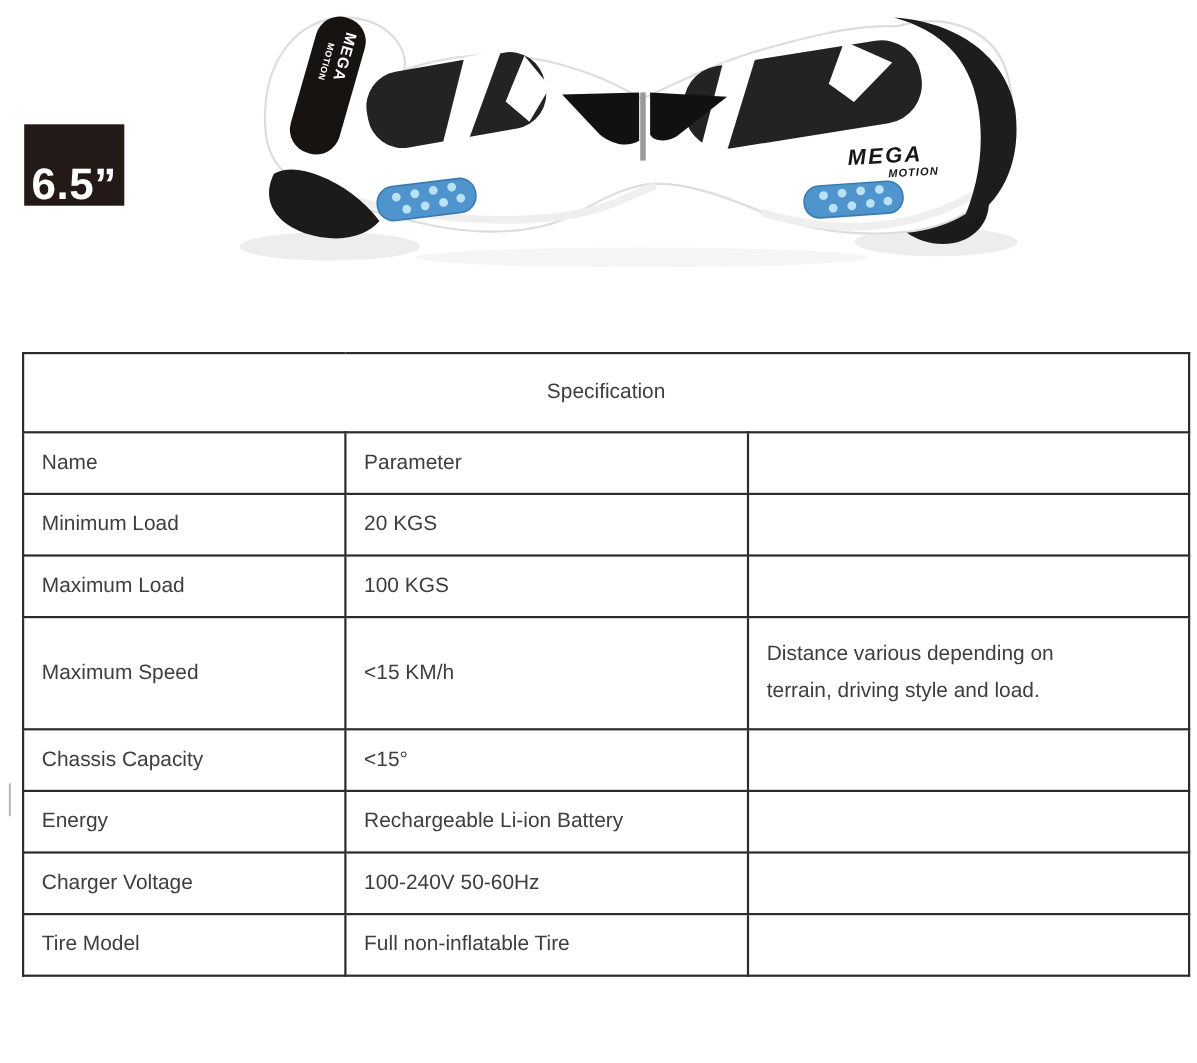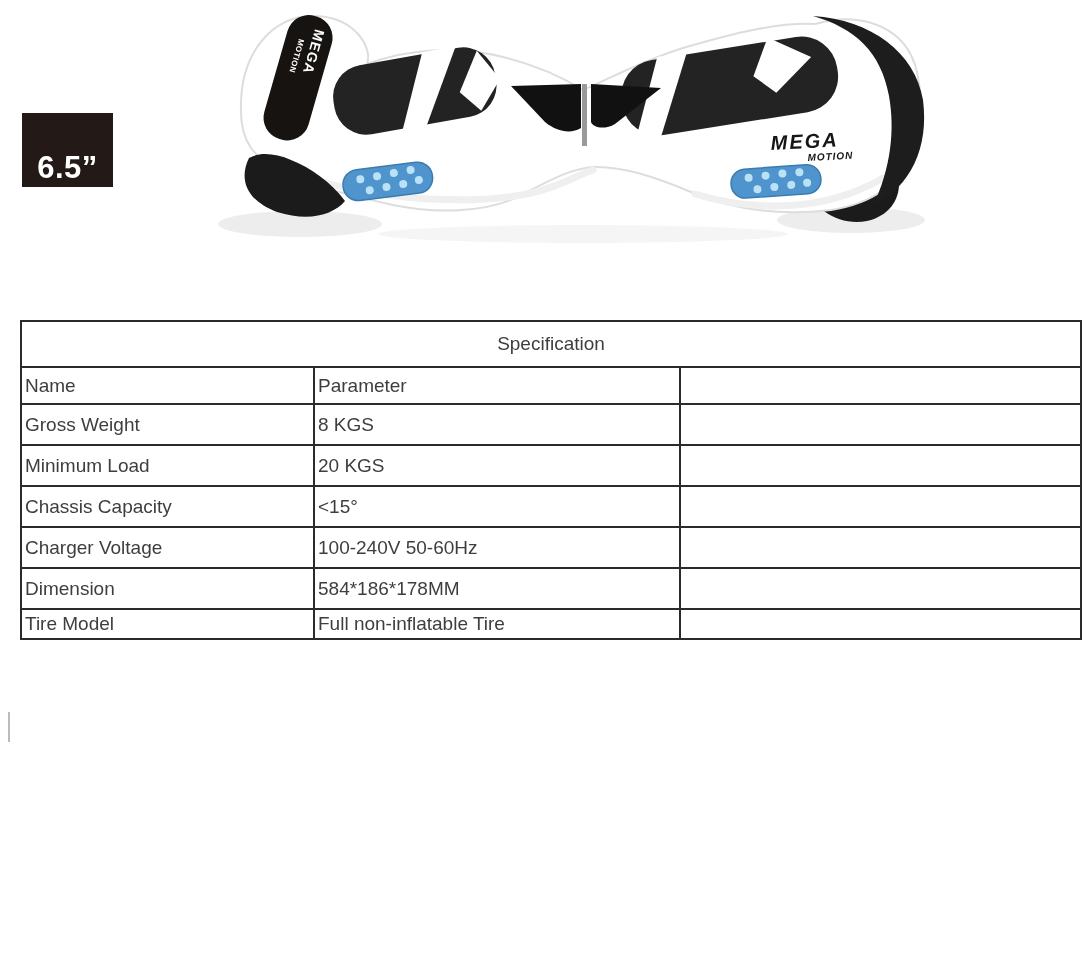--- a/index.html
+++ b/index.html
@@ -16,21 +16,21 @@
   
   .size-badge {
     position: absolute;
     left: 22px; top: 113px;
     width: 91px; height: 74px;
     background: #231a17;
     display: flex; align-items: center; justify-content: center;
   }
   .size-badge span {
     color: #ffffff;
-    font-size: 31px;
+    font-size: 40px;
     font-weight: bold;
     letter-spacing: 0.5px;
     margin-top: 36px;
   }
 
   
   .product-wrap {
     position: absolute;
     left: 215px; top: 0;
     width: 730px; height: 260px;
@@ -50,21 +50,21 @@
     left: 20px; top: 320px;
     width: 1060px;
     border-collapse: collapse;
     table-layout: fixed;
     font-size: 19px;
     color: #3e3e3e;
   }
   table.spec td {
     border: 2px solid #2b2b2b;
     vertical-align: middle;
-    padding: 3px;
+    padding: 16px;
   }
   td.title-cell { text-align: center; height: 38px; }
   td.c1 { padding-left: 24px; }
   td.c2 { padding-left: 29px; }
   td.c3 { padding-left: 16px; padding-right: 12px; }
   td.c3 .note {
     display: block;
     max-width: 302px;
     line-height: 34px;
   }
@@ -190,42 +190,49 @@
     <tbody>
       <tr class="r-hdr">
         <td class="title-cell" colspan="3">Specification</td>
       </tr>
       <tr class="r-hdr">
         <td class="c1">Name</td>
         <td class="c2">Parameter</td>
         <td class="c3"></td>
       </tr>
       <tr class="r-std">
-        <td class="c1">Gross Weight</td>
-        <td class="c2">8 KGS</td>
-        <td class="c3"></td>
-      </tr>
-      <tr class="r-std">
         <td class="c1">Minimum Load</td>
         <td class="c2">20 KGS</td>
         <td class="c3"></td>
       </tr>
       <tr class="r-std">
+        <td class="c1">Maximum Load</td>
+        <td class="c2">100 KGS</td>
+        <td class="c3"></td>
+      </tr>
+      <tr class="r-tall">
+        <td class="c1">Maximum Speed</td>
+        <td class="c2">&lt;15 KM/h</td>
+        <td class="c3">
+          <span class="note">Distance various depending on terrain, driving style and load.</span>
+        </td>
+      </tr>
+      <tr class="r-std">
         <td class="c1">Chassis Capacity</td>
         <td class="c2">&lt;15°</td>
         <td class="c3"></td>
       </tr>
       <tr class="r-std">
+        <td class="c1">Energy</td>
+        <td class="c2">Rechargeable Li-ion Battery</td>
+        <td class="c3"></td>
+      </tr>
+      <tr class="r-std">
         <td class="c1">Charger Voltage</td>
         <td class="c2">100-240V 50-60Hz</td>
-        <td class="c3"></td>
-      </tr>
-      <tr class="r-std">
-        <td class="c1">Dimension</td>
-        <td class="c2">584*186*178MM</td>
         <td class="c3"></td>
       </tr>
       <tr class="r-last">
         <td class="c1">Tire Model</td>
         <td class="c2">Full non-inflatable Tire</td>
         <td class="c3"></td>
       </tr>
     </tbody>
   </table>
 

